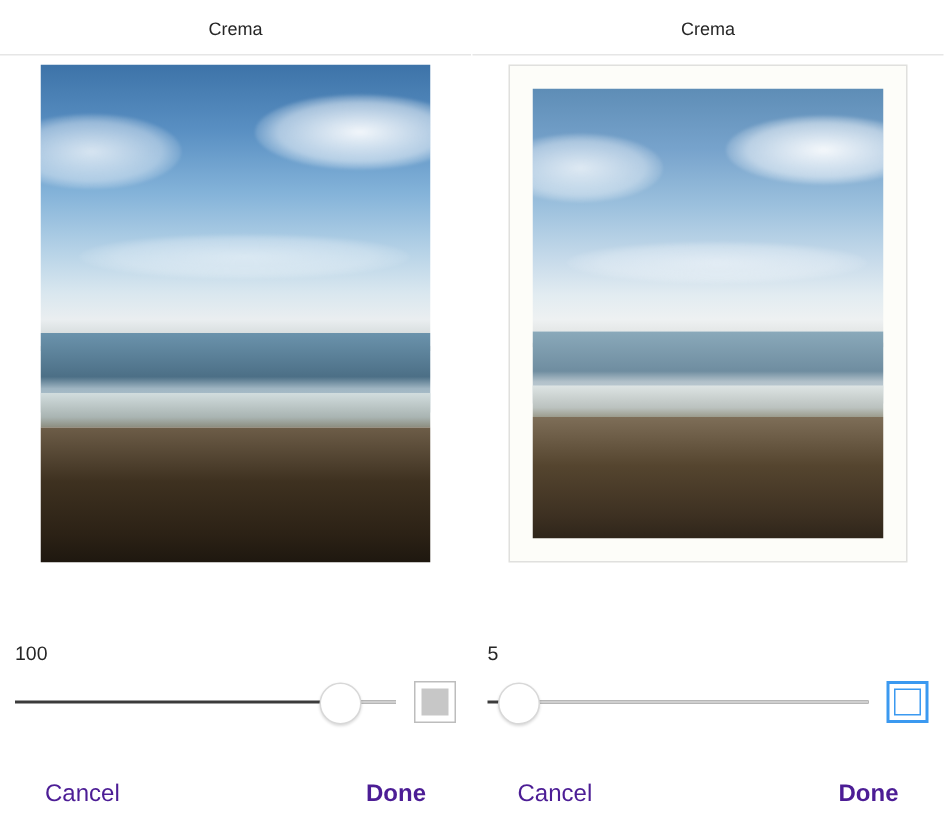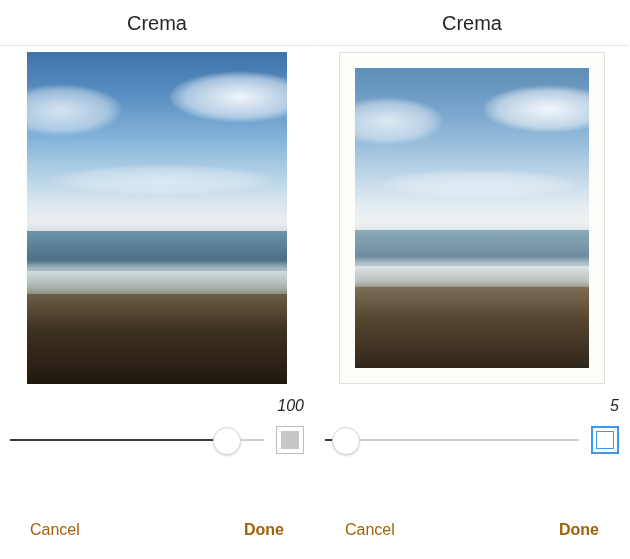--- a/index.html
+++ b/index.html
@@ -20,21 +20,21 @@
   .pane {
     position: relative;
     width: 315px;
     height: 559px;
     border-right: 1px solid #fff;
     display: flex;
     flex-direction: column;
   }
   .title {
     text-align: center;
-    font-size: 20px;
+    font-size: 12px;
     font-weight: 400;
     color: #262626;
     padding: 12px 0 10px 0;
     border-bottom: 1px solid #e6e6e6;
   }
   .preview-wrap {
     flex: none;
     display: flex;
     align-items: flex-start;
     justify-content: center;
@@ -119,25 +119,24 @@
   }
   .crema .foam {
     background: linear-gradient(to bottom, #dde4e4 0%, #bbc2bf 70%, #9c9c8d 100%);
   }
 
   .controls {
     margin-top: auto;
     padding: 0 10px;
   }
   .slider-val {
-    text-align: right;
-    font-size: 16px;
+    text-align: left;
+    font-size: 13px;
     color: #262626;
     margin-bottom: 8px;
-    font-style: italic;
   }
   .slider-row {
     display: flex;
     align-items: center;
     gap: 12px;
     height: 34px;
     margin-bottom: 20px;
   }
   .slider {
     position: relative;
@@ -199,26 +198,25 @@
   }
 
   .bottom-bar {
     display: flex;
     justify-content: space-between;
     align-items: center;
     padding: 16px 30px 20px 30px;
   }
   .btn {
     font-size: 16px;
-    color: #a16207;
+    color: #4c1d95;
     background: none;
     border: none;
     padding: 0;
     cursor: pointer;
-    margin-top: 28px;
   }
   .btn.done {
     font-weight: 700;
   }
 </style>
 </head>
 <body>
 
 <div class="container">
 

